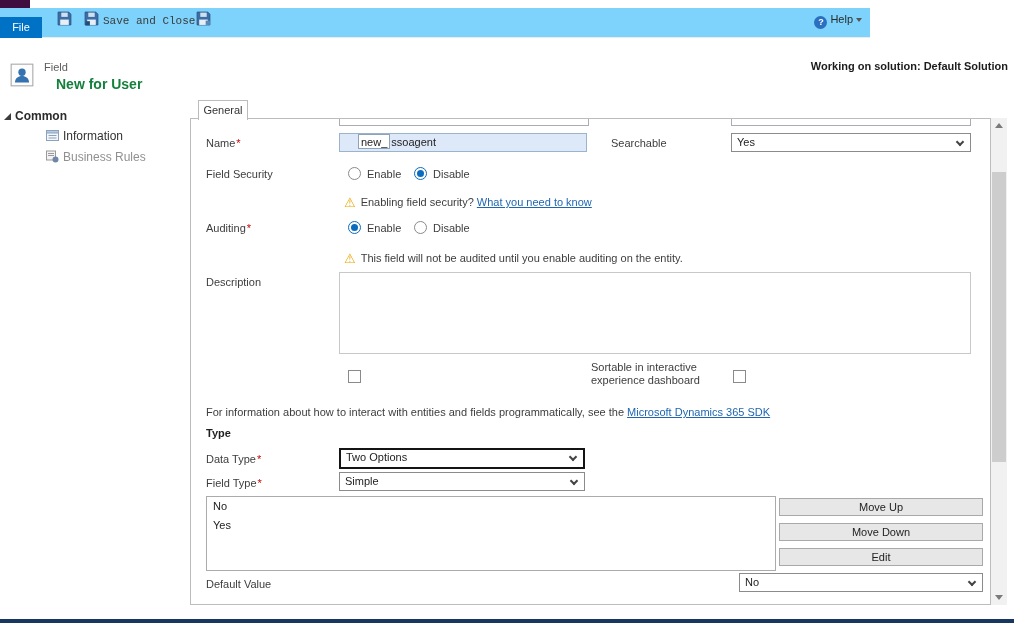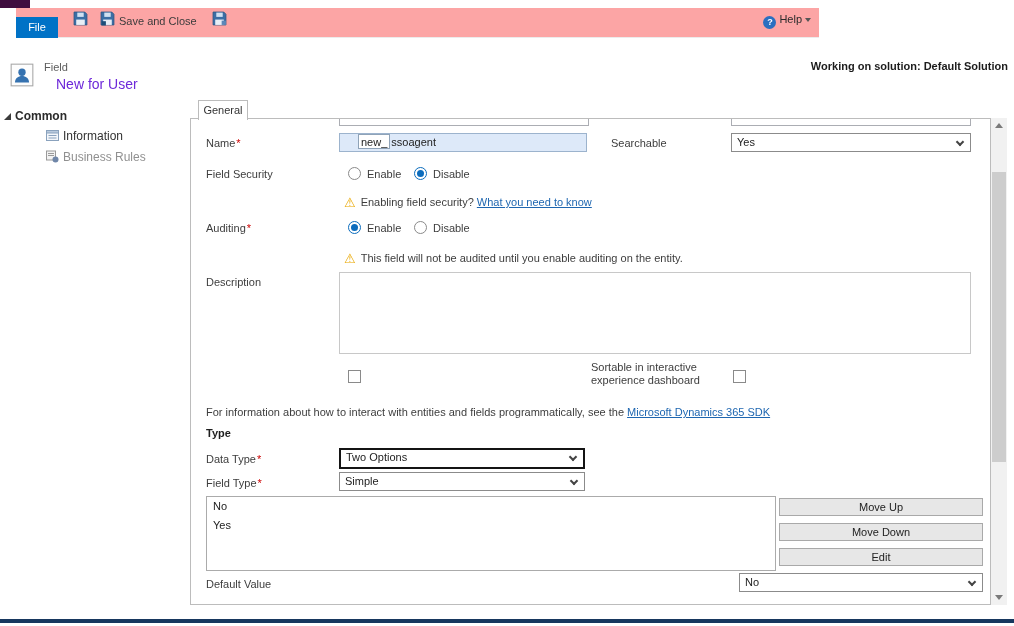--- a/index.html
+++ b/index.html
@@ -1,35 +1,35 @@
 <!DOCTYPE html>
 <html><head>
 <meta charset="utf-8">
 <style>
   * { margin:0; padding:0; box-sizing:border-box; }
   body { font-family:"Liberation Sans", sans-serif; background:#fff; }
   #screen { position:relative; width:1014px; height:626px; background:#fff; overflow:hidden; }
 
   
   .purple-strip { position:absolute; left:0; top:0; width:30px; height:8px; background:#3f0d3f; }
-  .toolbar { position:absolute; left:16px; top:8px; width:803px; height:30px; background:#fca5a5; border-bottom:1px solid #ececec; }
+  .toolbar { position:absolute; left:0; top:8px; width:870px; height:30px; background:#7dd3fc; border-bottom:1px solid #ececec; }
   .file-tab { position:absolute; left:0; top:9px; width:42px; height:21px; background:#0072c6; color:#fff;
               font-size:11px; text-align:center; line-height:21px; cursor:pointer; }
   .tb-icon { position:absolute; top:3px; width:16px; height:16px; cursor:pointer; }
-  .tb-label { position:absolute; left:103px; top:7px; font-size:11px; color:#3b3b3b; cursor:pointer; }
+  .tb-label { position:absolute; left:103px; top:7px; font-size:11px; color:#3b3b3b; cursor:pointer;font-family:Liberation Mono, monospace; }
   .help { position:absolute; right:8px; top:5px; font-size:11px; color:#2b2b2b; cursor:pointer; }
   .help-circle { display:inline-block; width:13px; height:13px; border-radius:50%; background:#2a6fc0; color:#fff;
                  font-size:9px; font-weight:bold; text-align:center; line-height:13px; vertical-align:-2px; margin-right:3px; }
   .caret { display:inline-block; width:0; height:0; border-left:3px solid transparent; border-right:3px solid transparent;
            border-top:4px solid #555; margin-left:3px; vertical-align:1px; }
 
   
   .entity-icon { position:absolute; left:10px; top:62px; width:24px; height:26px; }
   .kicker { position:absolute; left:44px; top:61px; font-size:11px; color:#5c5c5c; }
-  .page-title { position:absolute; left:44px; top:76px; font-size:14px; font-weight:normal; color:#6d28d9;padding-left:12px; }
+  .page-title { position:absolute; left:44px; top:76px; font-size:14px; font-weight:bold; color:#15803d;padding-left:12px; }
   .solution { position:absolute; right:6px; top:60px; font-size:11px; font-weight:bold; color:#1c1c1c; }
 
   
   .side-group { position:absolute; left:4px; top:109px; font-size:12px; font-weight:bold; color:#2b2b2b; cursor:pointer; }
   .tri { display:inline-block; width:0; height:0; border-left:7px solid transparent; border-bottom:7px solid #3c3c3c; margin-right:4px; }
   .side-item { position:absolute; left:14px; font-size:12px; color:#333; cursor:pointer; white-space:nowrap;padding-left:32px; }
   .side-item .ic { display:inline-block; vertical-align:-2px; margin-right:4px; }
   .side-item.dim { color:#909090; }
 
   

